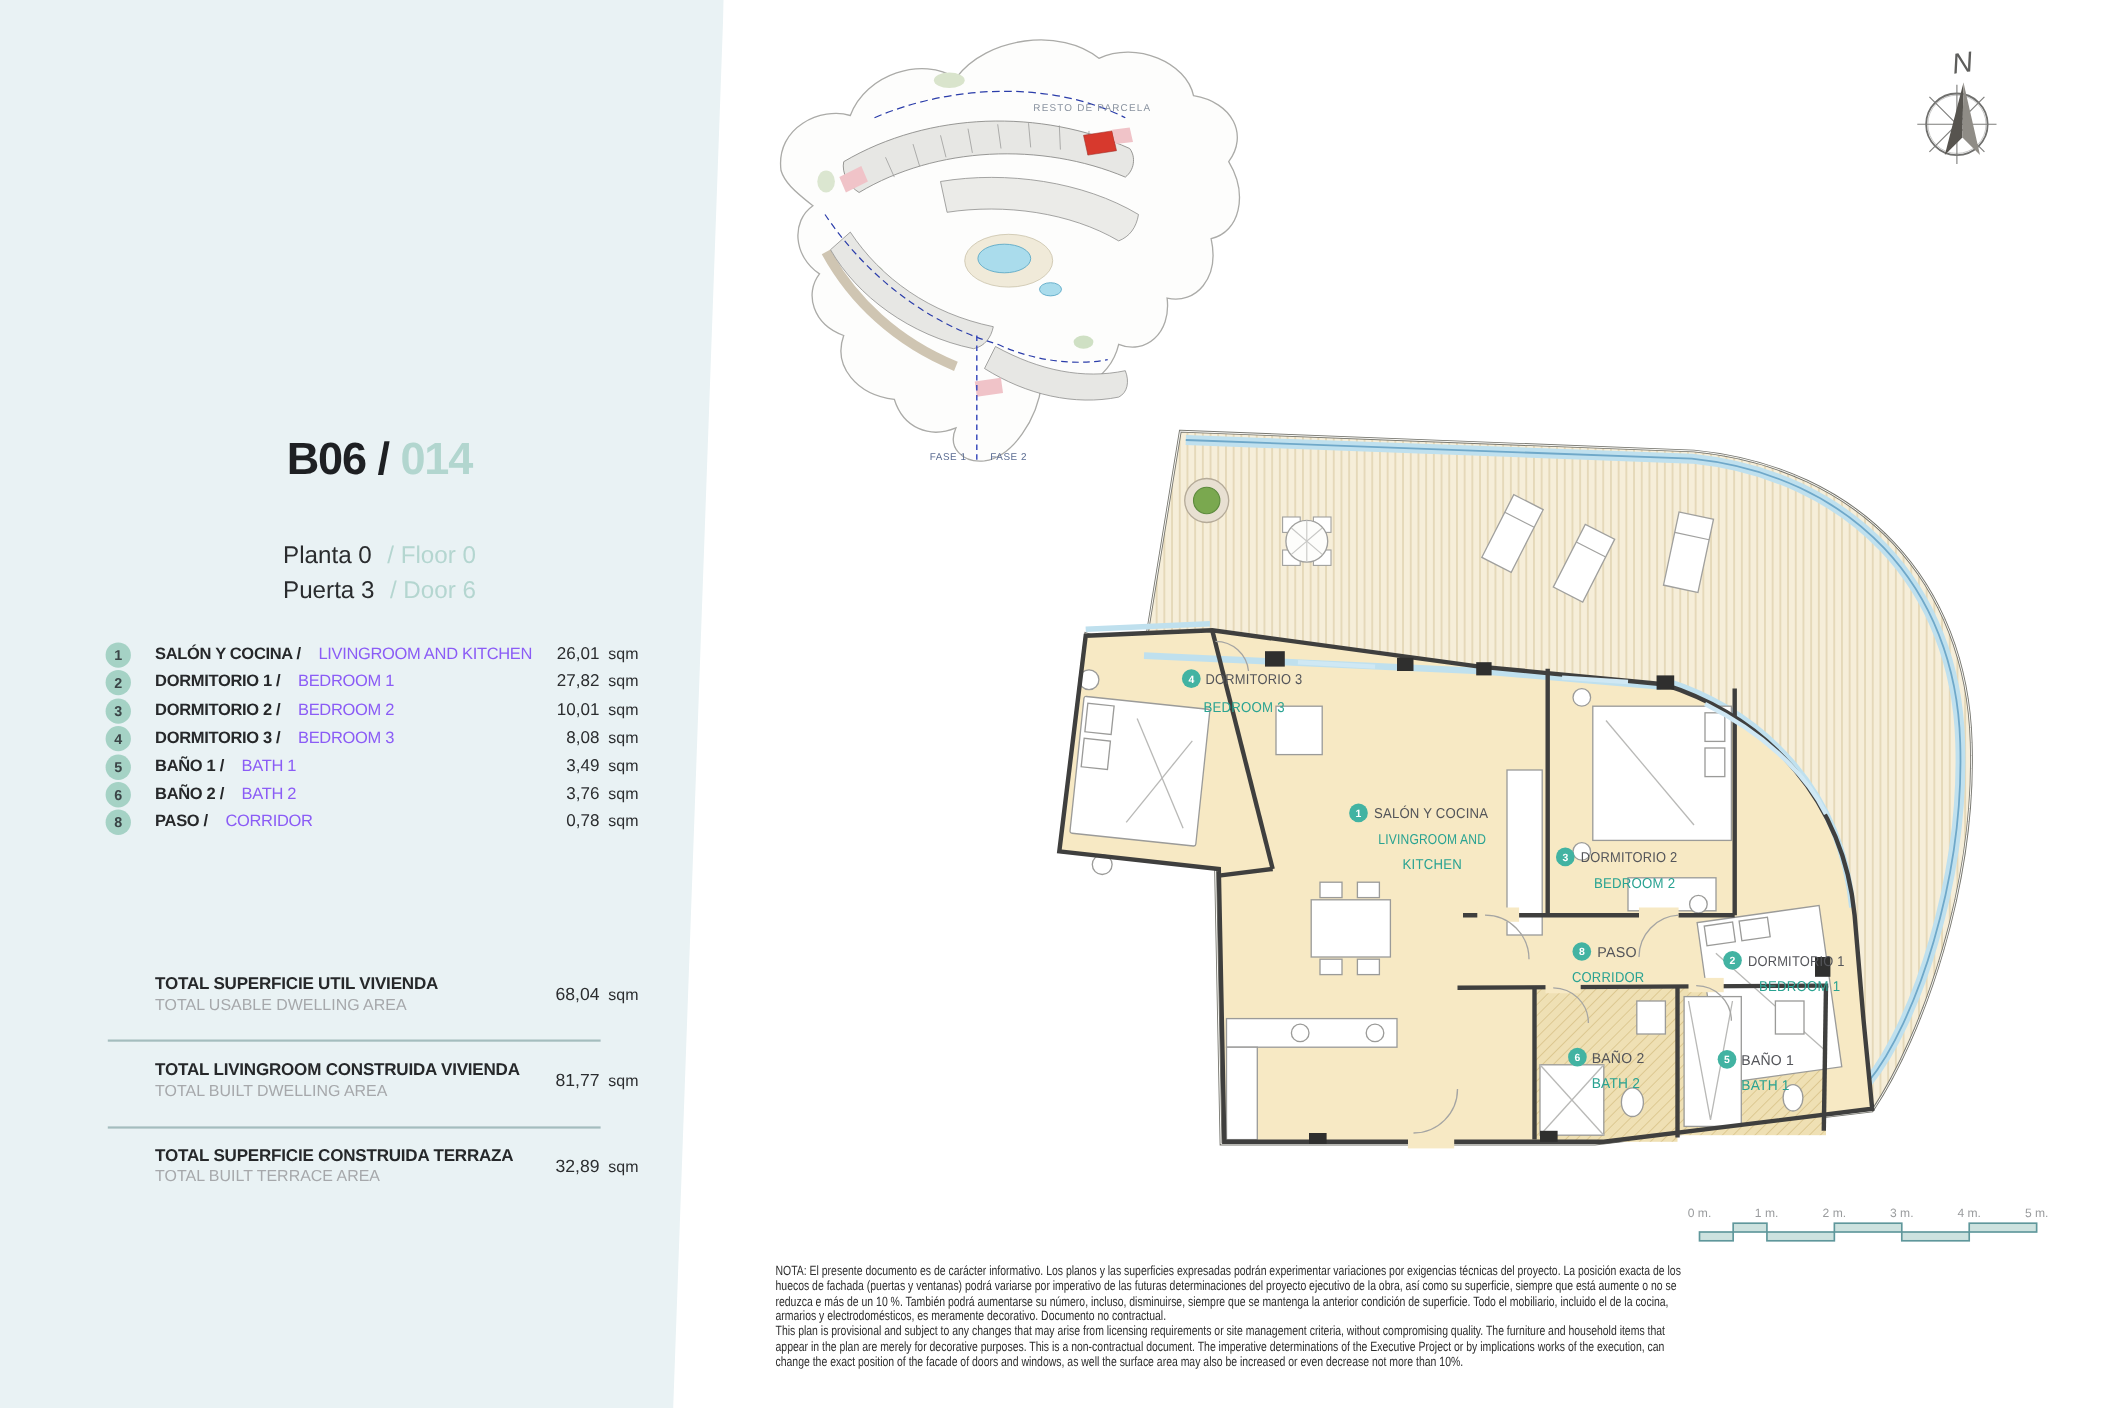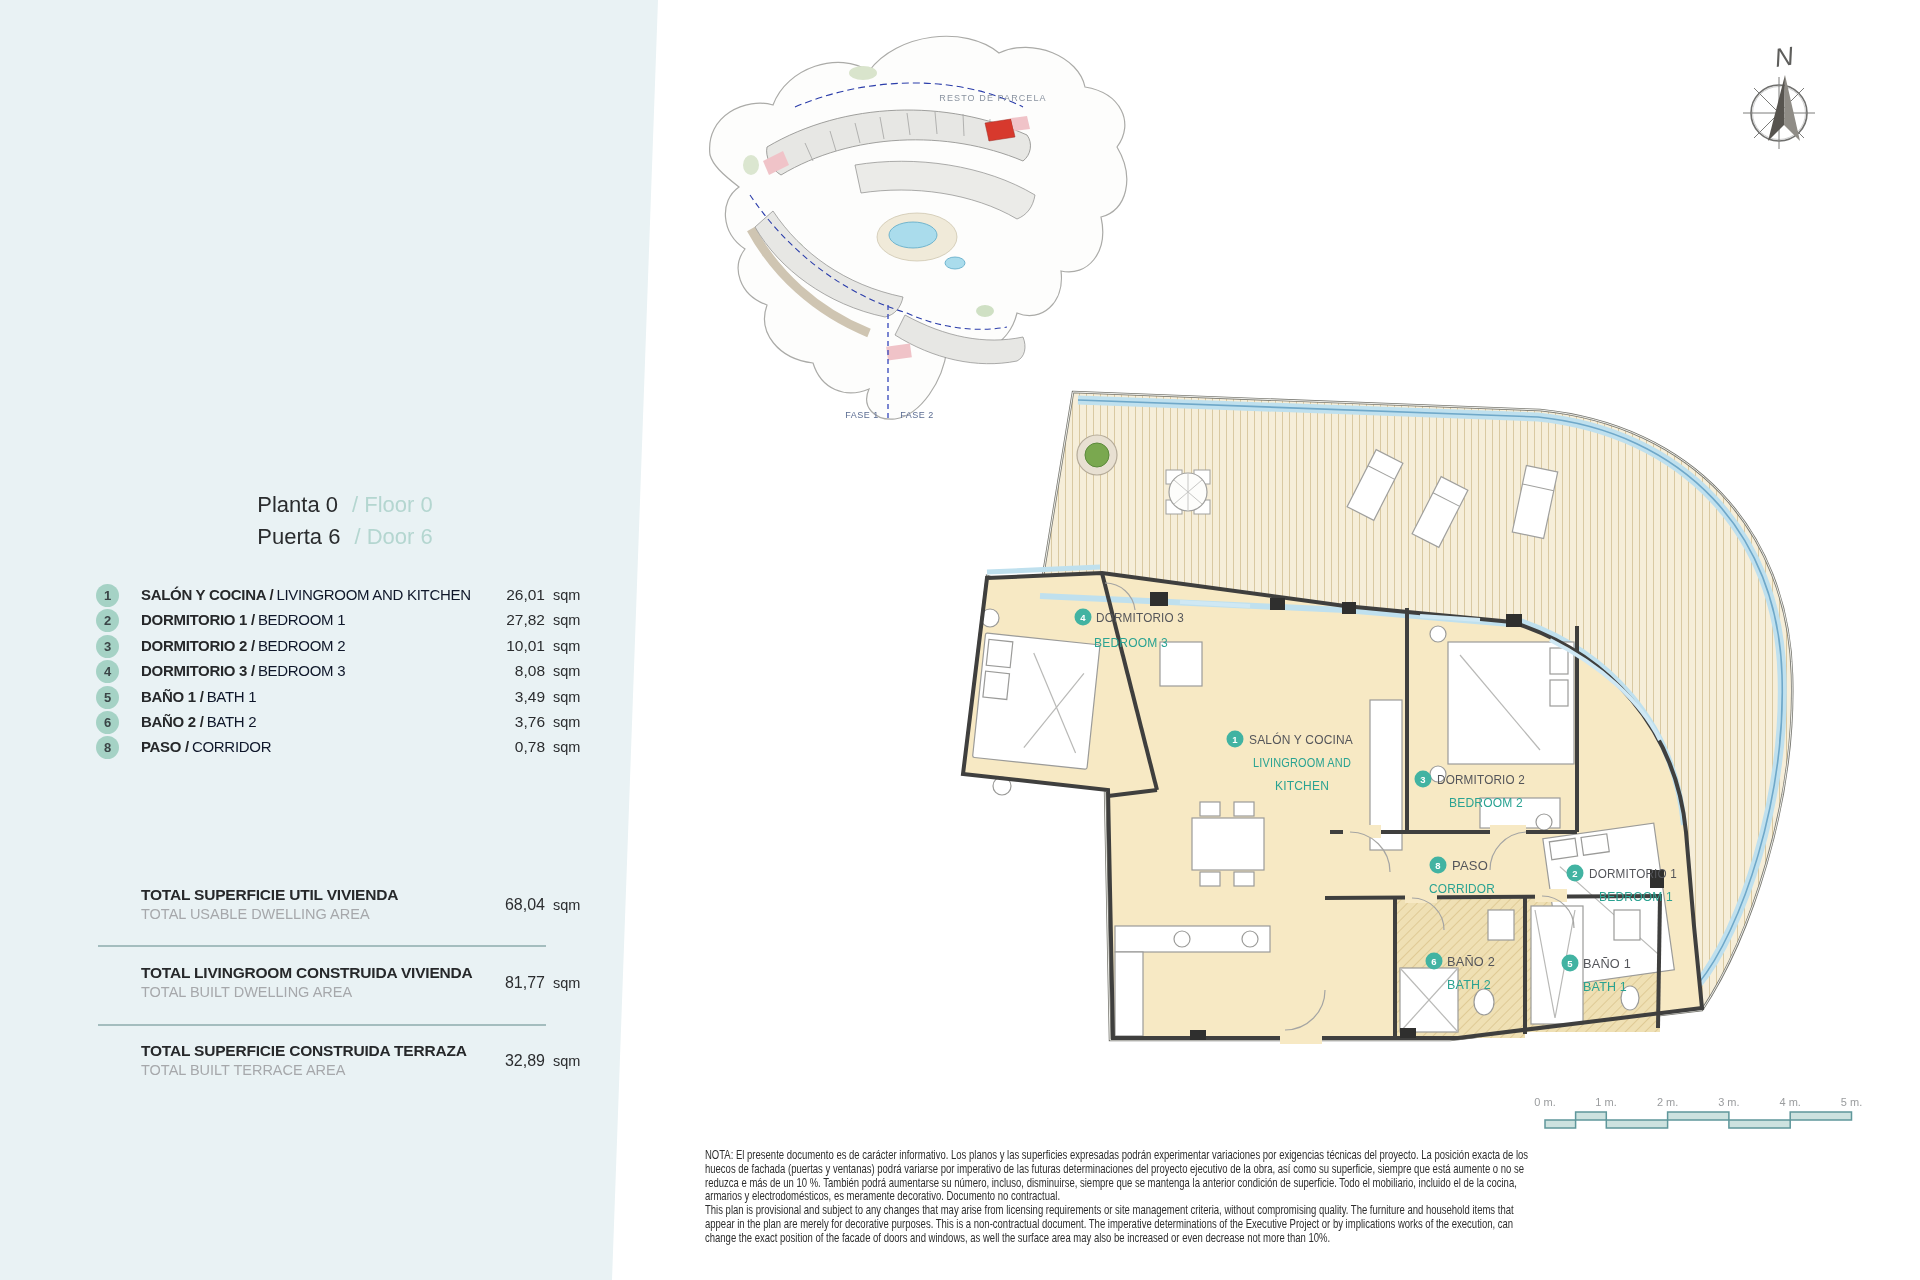--- a/index.html
+++ b/index.html
@@ -18,21 +18,21 @@
   .sub-line .en{color:#b4d6d0;margin-left:14px;}
   .planta{top:492px;} .puerta{top:524px;}
 
   .room-list{position:absolute;left:0;top:584px;width:658px;}
   .room-row{position:relative;height:25.4px;}
   .room-num{position:absolute;left:96px;top:0;width:23px;height:23px;border-radius:50%;
             background:#a5d2c5;color:#3b4547;font-weight:bold;font-size:13px;
             text-align:center;line-height:23px;}
   .room-label{position:absolute;left:141px;top:2px;font-size:15px;font-weight:bold;
               letter-spacing:-0.3px;color:#26282a;white-space:nowrap;}
-  .room-label .en{color:#0f172a;font-weight:normal;margin-left:3px;}
+  .room-label .en{color:#8b5cf6;font-weight:normal;margin-left:16px;}
   .room-value{position:absolute;left:0;top:2px;width:545px;text-align:right;
               font-size:15.5px;color:#2b2d2f;}
   .room-unit{position:absolute;left:553px;top:3px;font-size:14.5px;color:#2b2d2f;}
 
   .totals{position:absolute;left:0;top:0;width:658px;}
   .total-block{position:absolute;left:0;width:658px;}
   .tb1{top:886px;} .tb2{top:964px;} .tb3{top:1042px;}
   .total-es{position:absolute;left:141px;top:0;font-size:15.5px;font-weight:bold;
             letter-spacing:-0.2px;color:#26282a;white-space:nowrap;}
   .total-en{position:absolute;left:141px;top:20px;font-size:14.5px;color:#a6a8ab;white-space:nowrap;}
@@ -62,27 +62,31 @@
   .site-txt{font-size:9px;fill:#8a93a0;letter-spacing:1.1px;}
   .fase-txt{font-size:9px;fill:#5b6c92;text-anchor:middle;letter-spacing:.5px;}
   .scale-txt{font-size:11px;fill:#9a9c9e;text-anchor:middle;}
   .north-txt{font-size:26px;font-style:italic;fill:#5e5e5c;}
 </style>
 </head>
 <body>
 
 <div class="sidebar">
 
+  <div class="centerline unit-title">
+    <span>B06 /</span>
+    <span class="num">014</span>
+  </div>
 
 
   <div class="centerline sub-line planta">
     <span>Planta 0</span><span class="en">/ Floor 0</span>
   </div>
   <div class="centerline sub-line puerta">
-    <span>Puerta 6</span><span class="en">/ Door 6</span>
+    <span>Puerta 3</span><span class="en">/ Door 6</span>
   </div>
 
   <div class="room-list">
     <div class="room-row">
       <span class="room-num">1</span>
       <span class="room-label"><b>SALÓN Y COCINA /</b><span class="en">LIVINGROOM AND KITCHEN</span></span>
       <span class="room-value">26,01</span>
       <span class="room-unit">sqm</span>
     </div>
     <div class="room-row">

